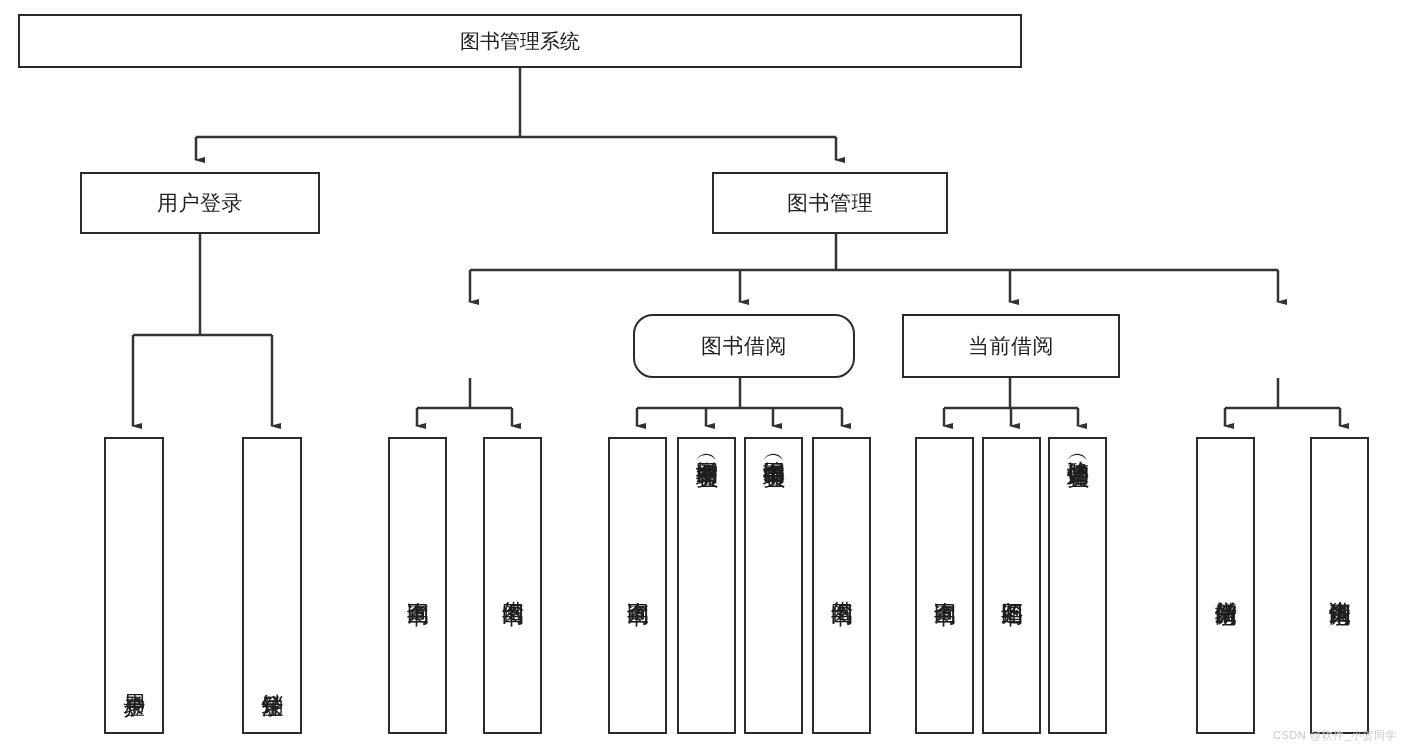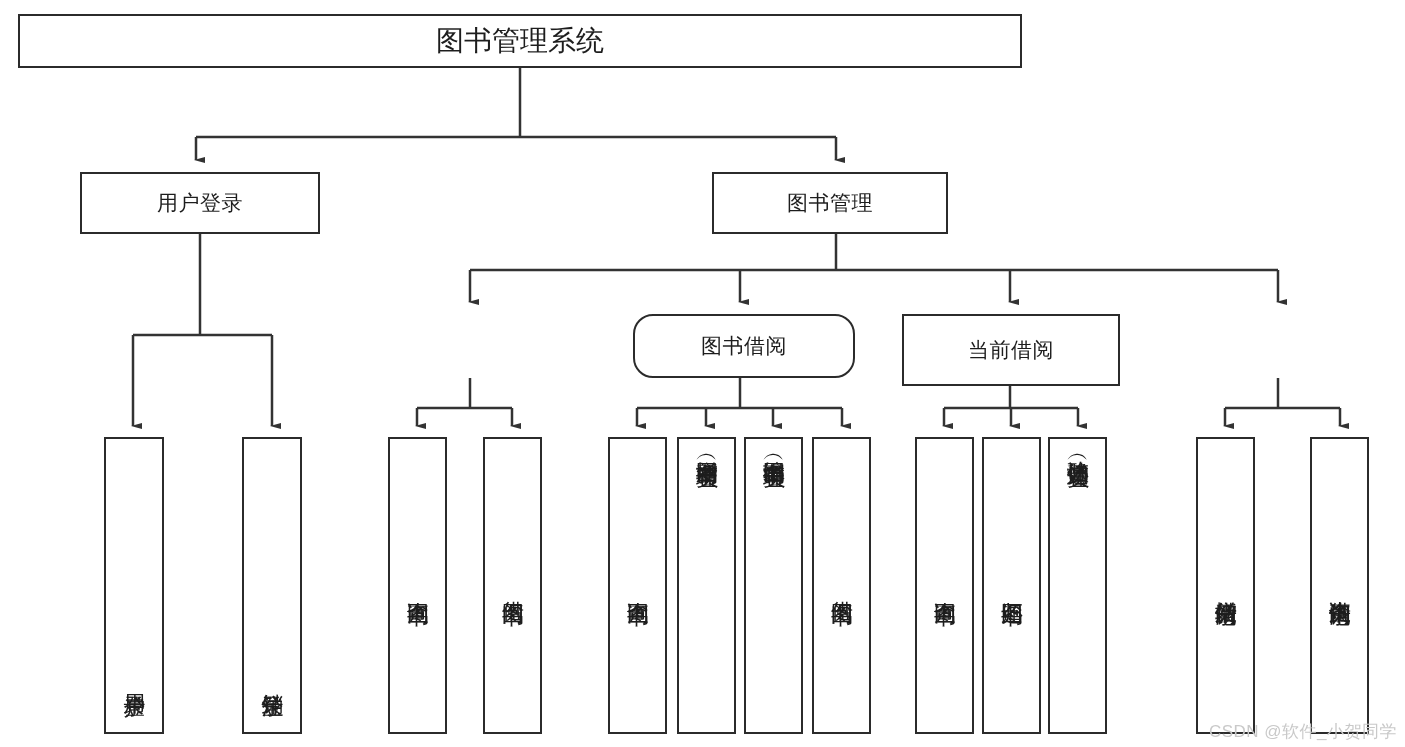--- a/index.html
+++ b/index.html
@@ -34,40 +34,40 @@
     align-items: center;
     justify-content: center;
     color: #1d1d1d;
   }
   .node.horiz {
     font-size: 21px;
     letter-spacing: 0.5px;
     line-height: 1.2;
   }
   .node.root {
-    font-size: 28px;
+    font-size: 20px;
   }
   .node.leaf {
     align-items: center;
     justify-content: center;
   }
   .vtext {
     writing-mode: vertical-rl;
     text-orientation: upright;
     font-size: 22px;
     line-height: 1.22;
     letter-spacing: 1px;
     white-space: nowrap;
     color: #1d1d1d;
   }
   .watermark {
     position: absolute;
     right: 8px;
     bottom: 4px;
-    font-size: 17px;
+    font-size: 11px;
     color: #c9c9c9;
     letter-spacing: 0.5px;
     white-space: nowrap;
   }
 </style>
 </head>
 <body>
 
 <div id="canvas">
 
@@ -143,21 +143,21 @@
 
   <div class="node horiz" style="left:712px; top:172px; width:236px; height:62px;">
     <span>图书管理</span>
   </div>
 
 
   <div class="node horiz" style="left:633px; top:314px; width:222px; height:64px;border-radius:20px;">
     <span>图书借阅</span>
   </div>
 
-  <div class="node horiz" style="left:902px; top:314px; width:218px; height:72px;text-align:center;">
+  <div class="node horiz" style="left:902px; top:314px; width:218px; height:64px;text-align:center;">
     <span>当前借阅</span>
   </div>
 
 
   <div class="node leaf" style="left:104px; top:437px; width:60px; height:297px; align-items:flex-end;">
     <span class="vtext" style="margin-bottom:52px;">用户登录</span>
   </div>
 
   <div class="node leaf" style="left:242px; top:437px; width:60px; height:297px; align-items:flex-end;">
     <span class="vtext" style="margin-bottom:52px;">注销登录</span>

